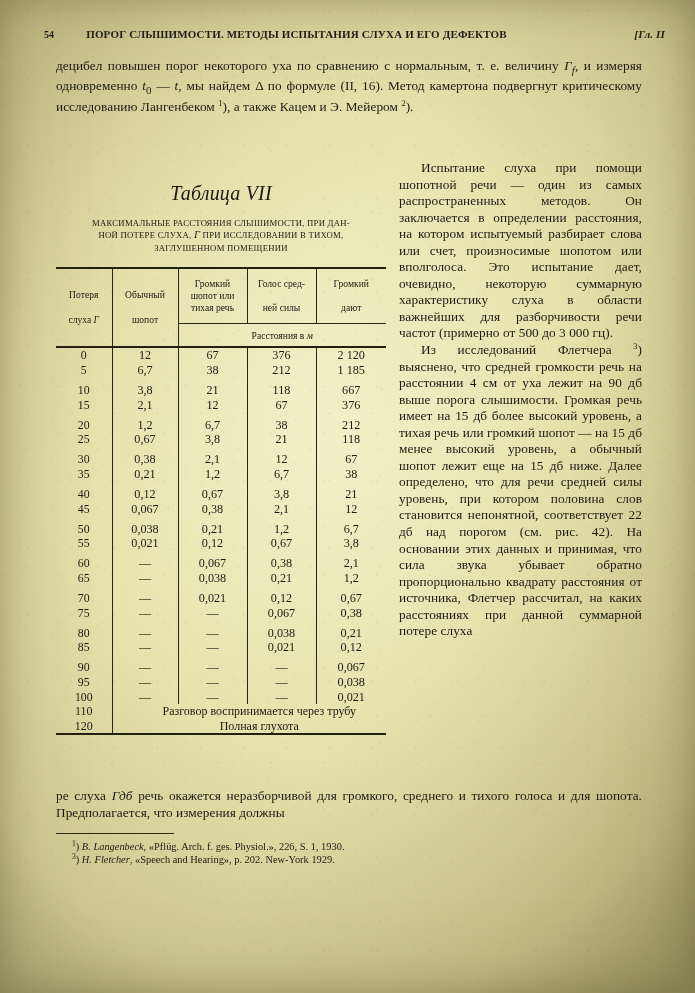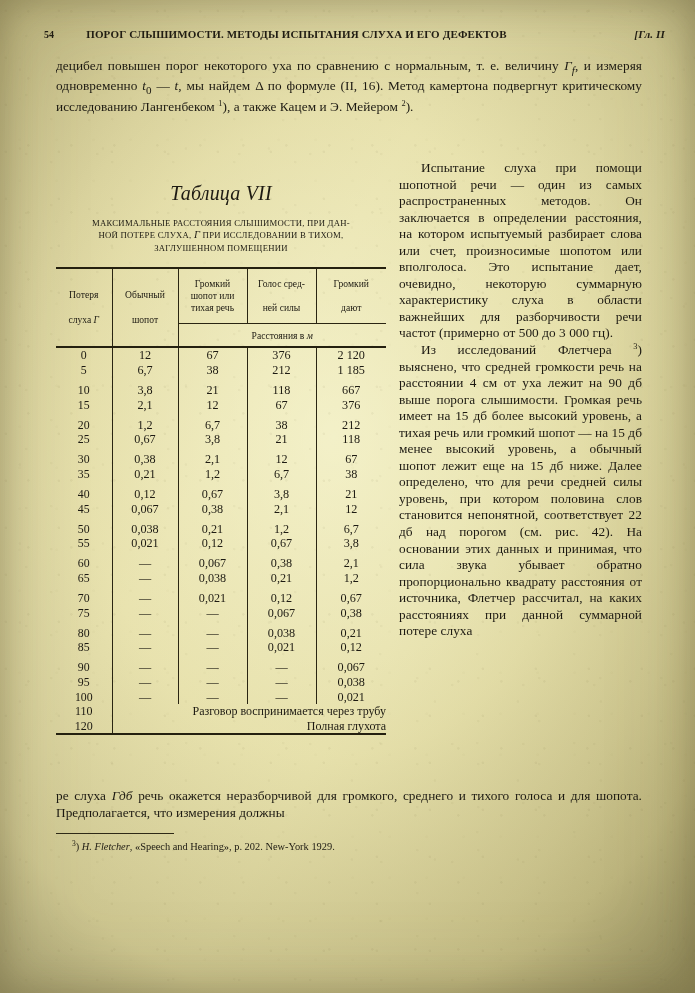--- a/index.html
+++ b/index.html
@@ -182,21 +182,21 @@
     line-height: 14.6px;
     height: 14.6px;
     border-left: 1px solid #2a2512;
   }
   tbody tr td.c0 {
     border-left: none;
     font-size: 11.8px;
   }
   tbody tr.gap td { padding-top: 5.5px; }
   tbody tr.wide td {
-    text-align: right;
+    text-align: center;
     padding-left: 20px;
     font-size: 12px;
   }
   .dash { letter-spacing: 0; }
 
   .tbl-rule-bottom {
     width: 330px;
     height: 0;
     border-top: 2.1px solid #24200f;
   }
@@ -478,19 +478,20 @@
         <div class="tbl-rule-bottom"></div>
       </div>
     </div>
 
     <div class="body-bot">
       <p class="tx"><span>ре слуха </span><span class="it">Г</span><span class="it">дб</span><span> речь окажется неразборчивой для громкого, среднего и тихого голоса и для шопота. Предполагается, что измерения должны</span></p>
     </div>
 
     <div class="fnrule"></div>
     <div class="footnotes">
+      <p class="f-ind"><sup>1</sup>) <span class="nm">B. Langenbeck</span><span>, «Pflüg. Arch. f. ges. Physiol.», 226, S. 1, 1930.</span></p>
       <p class="f-ind"><sup>3</sup>) <span class="nm">H. Fletcher</span><span>, «Speech and Hearing», p. 202. New-York 1929.</span></p>
     </div>
 
   </div>
   <div class="grain"></div>
   <div class="edge"></div>
 </div>
 
 </body></html>

